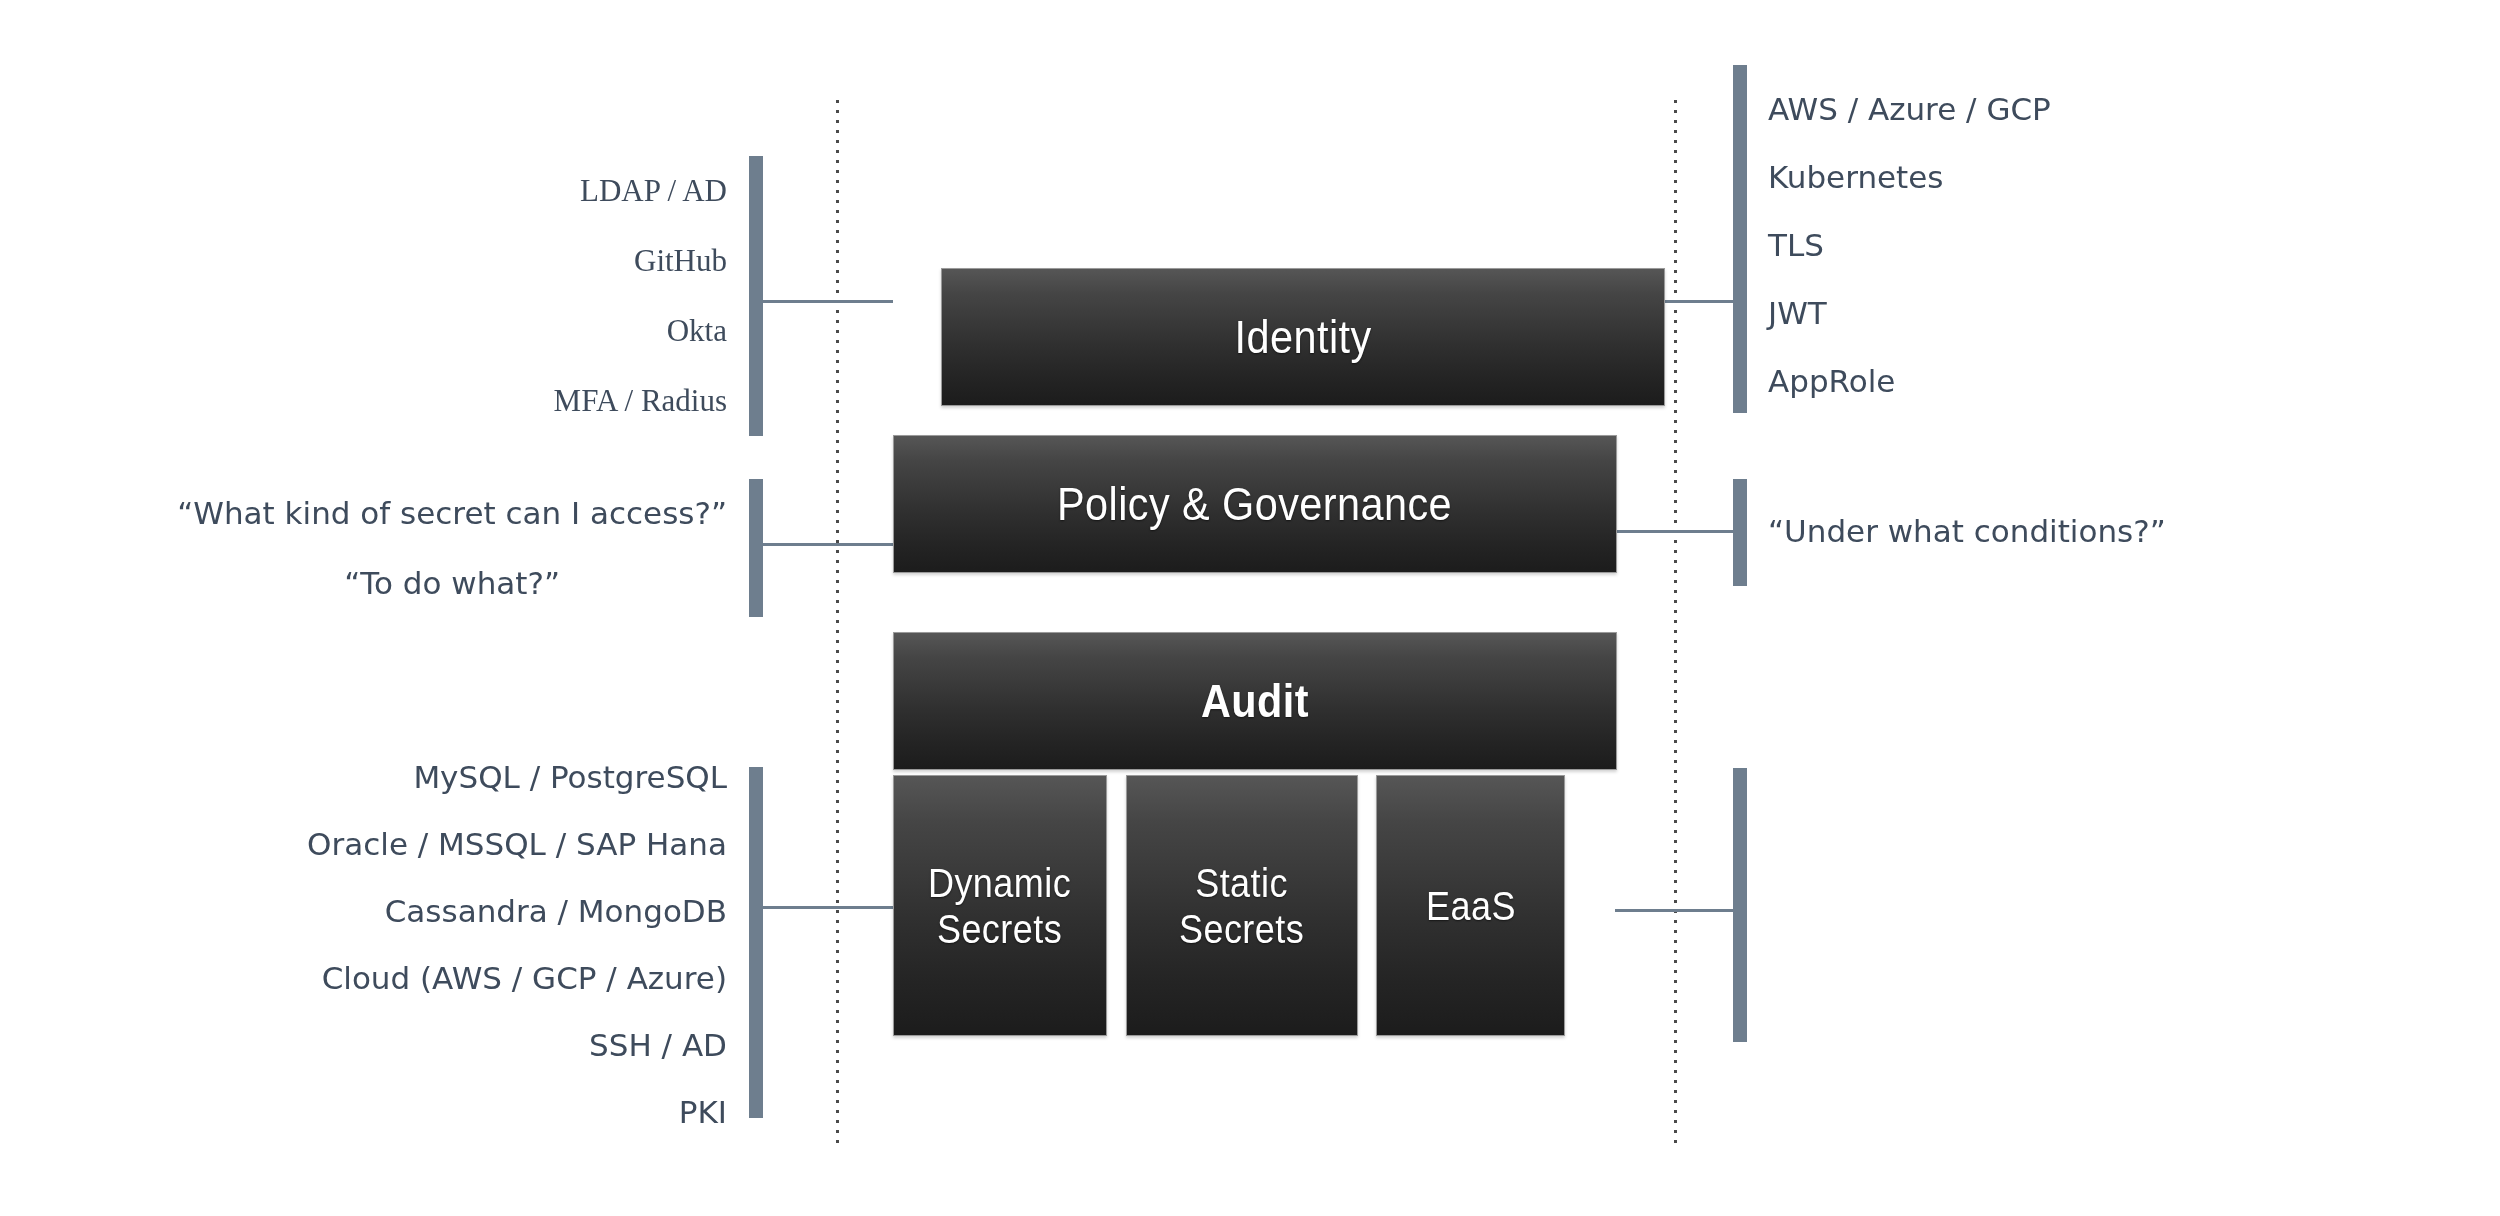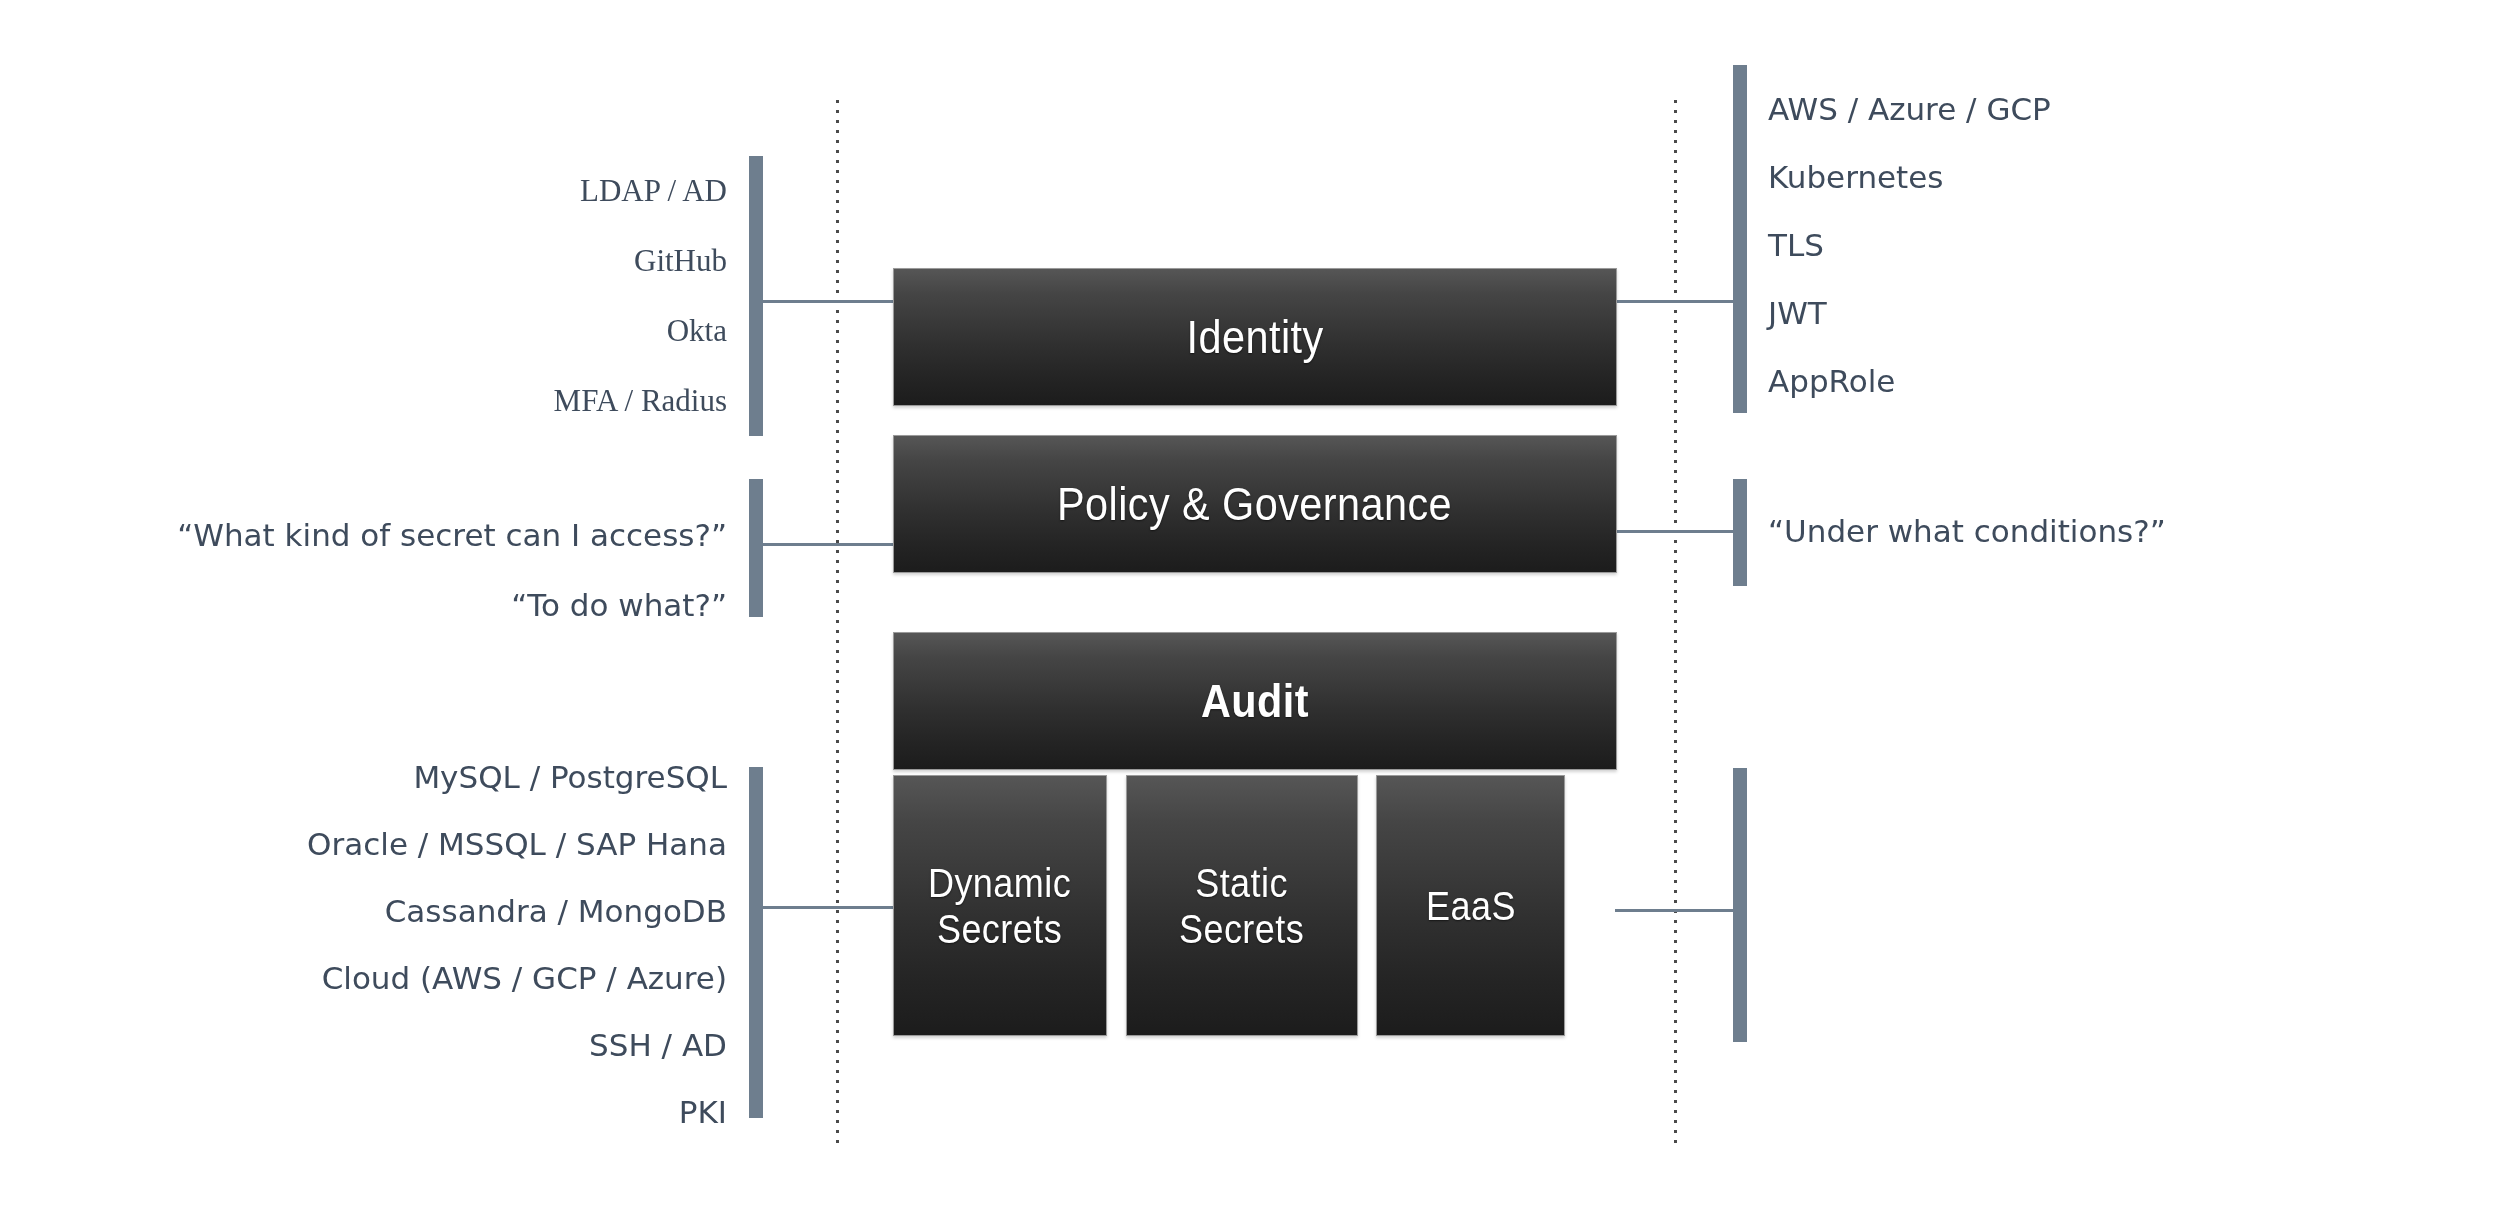--- a/index.html
+++ b/index.html
@@ -56,21 +56,21 @@
     white-space:pre-line;
     display:inline-block;
     transform:scaleX(0.9);
     text-shadow:0 1px 2px rgba(0,0,0,0.55);
     letter-spacing:0.5px;
   }
   .layer .box-label{font-size:46px;line-height:1.1;}
   .sub .box-label{font-size:40px;line-height:1.15;}
   .layer{left:893px;width:724px;height:138px;}
   .box-api{top:99px;}
-  .box-identity{top:268px;}
+  .box-identity{top:268px;margin-left:48px;}
   .box-policy{top:435px;}
   .box-audit{top:632px;font-weight:bold;}
   .sub{top:775px;height:261px;}
   .box-dynamic{left:893px;width:214px;}
   .box-static{left:1126px;width:232px;}
   .box-eaas{left:1376px;width:189px;}
   .bracket{
     position:absolute;
     width:14px;
     background:var(--bracket);
@@ -103,21 +103,21 @@
     justify-content:center;
     color:var(--label-text);
     font-size:31px;
     z-index:2;
   }
   .label-group .label-line{white-space:nowrap;}
   .lg-left{right:1773px;text-align:right;align-items:flex-end;}
   .lg-right{left:1768px;text-align:left;align-items:flex-start;}
   .lg-auth-left{top:156px;height:280px;font-family:Liberation Serif, serif;}
   .lg-auth-left .label-line{line-height:70px;}
-  .lg-policy-left{top:500px;height:140px;}
+  .lg-policy-left{top:478px;height:140px;align-items:center;}
   .lg-policy-left .label-line{line-height:70px;}
   .lg-secrets-left{top:744px;height:402px;}
   .lg-secrets-left .label-line{line-height:67px;}
   .lg-auth-right{top:75px;height:340px;}
   .lg-auth-right .label-line{line-height:68px;}
   .lg-policy-right{top:496px;height:70px;}
   .lg-policy-right .label-line{line-height:70px;}
   .lg-eaas-right{top:778px;height:268px;}
   .lg-eaas-right .label-line{line-height:67px;}
 </style>

